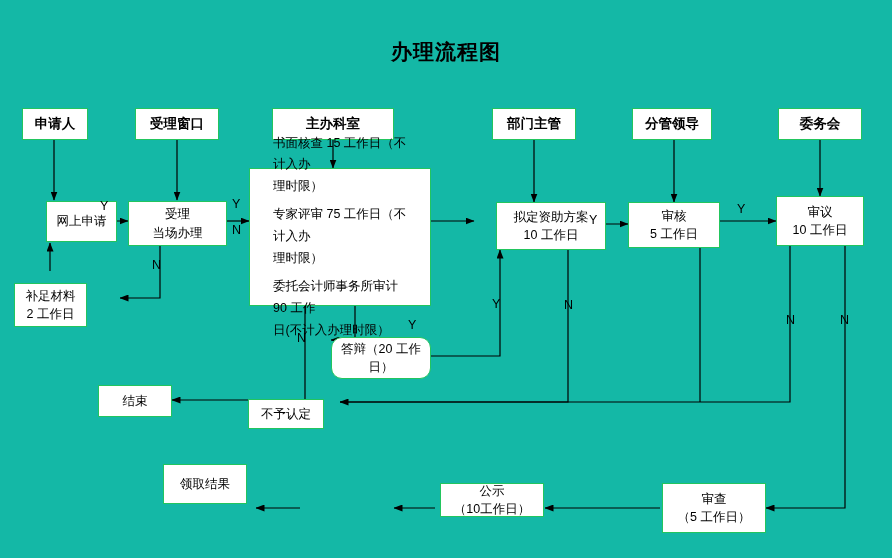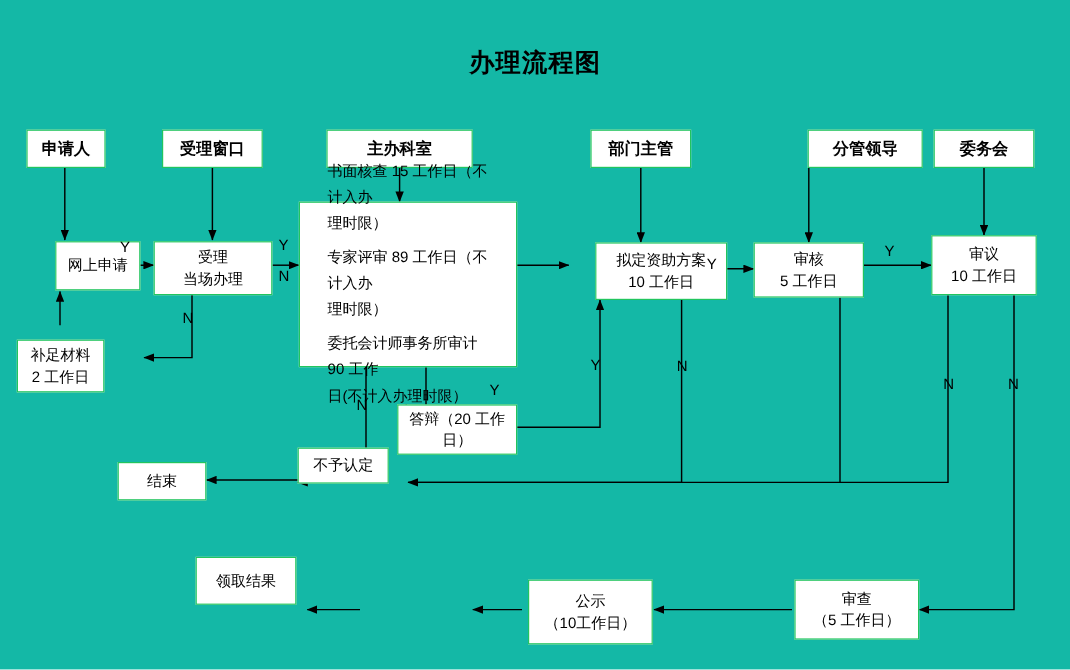--- a/index.html
+++ b/index.html
@@ -132,76 +132,76 @@
     </div>
   <div class="node head" style="left:135px; top:108px; width:84px; height:32px;">
       <span>受理窗口</span>
     </div>
   <div class="node head" style="left:272px; top:108px; width:122px; height:32px;">
       <span>主办科室</span>
     </div>
   <div class="node head" style="left:492px; top:108px; width:84px; height:32px;">
       <span>部门主管</span>
     </div>
-  <div class="node head" style="left:632px; top:108px; width:96px; height:32px;margin-left:41px;">
+  <div class="node head" style="left:632px; top:108px; width:80px; height:32px;">
       <span>分管领导</span>
     </div>
   <div class="node head" style="left:778px; top:108px; width:84px; height:32px;">
       <span>委务会</span>
     </div>
 
   <div class="node" style="left:18px; top:201px; width:71px; height:41px;margin-left:28px;">
       <span>网上申请</span>
     </div>
 
   <div class="node" style="left:128px; top:201px; width:99px; height:45px; white-space:pre-line;"><span>受理
 当场办理</span></div>
 
   <div class="node left" style="left:249px; top:168px; width:182px; height:138px; padding:8px 23px;">
     <span style="line-height:1.75;">
       <span>书面核查 15 工作日（不计入办</span>
       <span>理时限）</span>
       <span style="display:block; height:6px;"></span>
-      <span>专家评审 89 工作日（不计入办</span>
+      <span>专家评审 75 工作日（不计入办</span>
       <span>理时限）</span>
       <span style="display:block; height:6px;"></span>
       <span>委托会计师事务所审计 90 工作</span>
       <span>日(不计入办理时限）</span>
     </span>
   </div>
 
   <div class="node" style="left:474px; top:202px; width:110px; height:48px; white-space:pre-line;margin-left:22px;"><span>拟定资助方案
 10 工作日</span></div>
 
   <div class="node" style="left:628px; top:202px; width:92px; height:46px; white-space:pre-line;"><span>审核
 5 工作日</span></div>
 
   <div class="node" style="left:776px; top:196px; width:88px; height:50px; white-space:pre-line;"><span>审议
 10 工作日</span></div>
 
   <div class="node" style="left:14px; top:283px; width:73px; height:44px; white-space:pre-line;"><span>补足材料
 2 工作日</span></div>
 
-  <div class="node" style="left:331px; top:337px; width:100px; height:42px; white-space:pre-line;"><span>答辩（20 工作
+  <div class="node" style="left:331px; top:337px; width:100px; height:42px; white-space:pre-line;border-radius:11px;"><span>答辩（20 工作
 日）</span></div>
 
-  <div class="node" style="left:248px; top:373px; width:76px; height:30px;">
+  <div class="node" style="left:248px; top:399px; width:76px; height:30px;">
       <span>不予认定</span>
     </div>
 
   <div class="node" style="left:98px; top:385px; width:74px; height:32px;">
       <span>结束</span>
     </div>
 
   <div class="node" style="left:163px; top:464px; width:84px; height:40px;">
       <span>领取结果</span>
     </div>
 
 
-  <div class="node" style="left:440px; top:483px; width:104px; height:54px; white-space:pre-line;"><span>公示
+  <div class="node" style="left:440px; top:483px; width:104px; height:34px; white-space:pre-line;"><span>公示
 （10工作日）</span></div>
 
   <div class="node" style="left:662px; top:483px; width:104px; height:50px; white-space:pre-line;"><span>审查
 （5 工作日）</span></div>
 
   <div class="lbl" style="left:100px; top:199px;">Y</div>
   <div class="lbl" style="left:232px; top:197px;">Y</div>
   <div class="lbl" style="left:232px; top:223px;">N</div>
   <div class="lbl" style="left:152px; top:258px;">N</div>
   <div class="lbl" style="left:297px; top:331px;">N</div>

